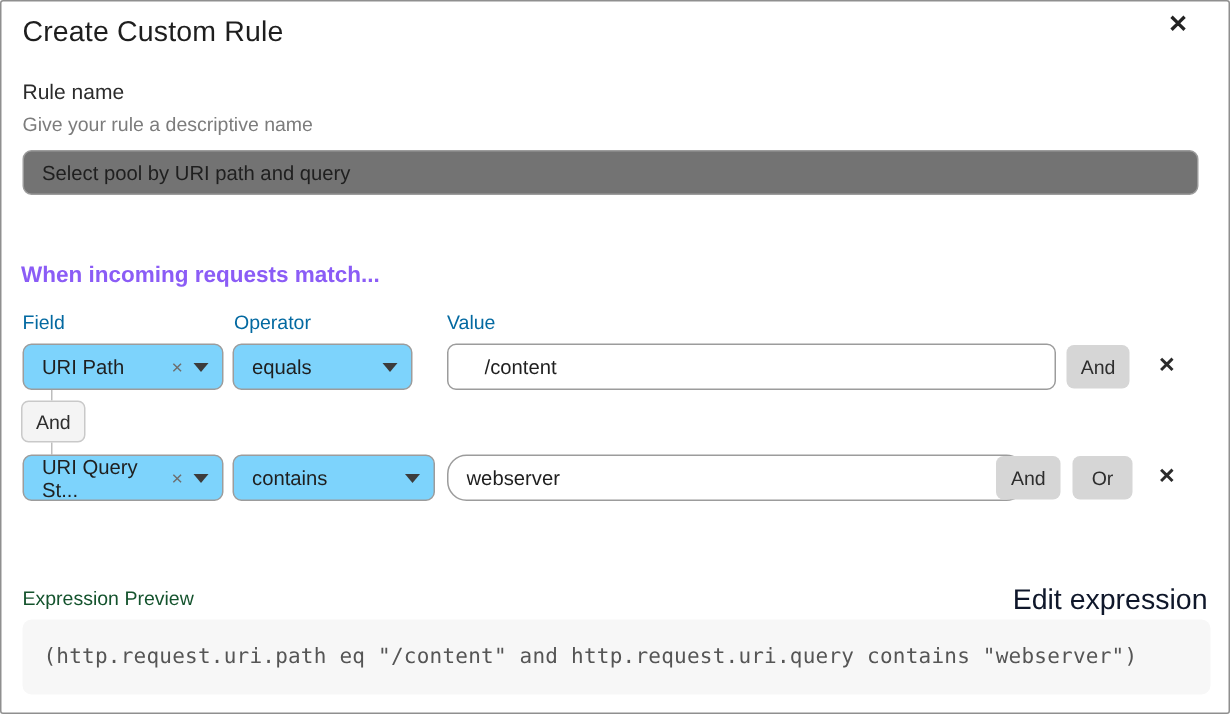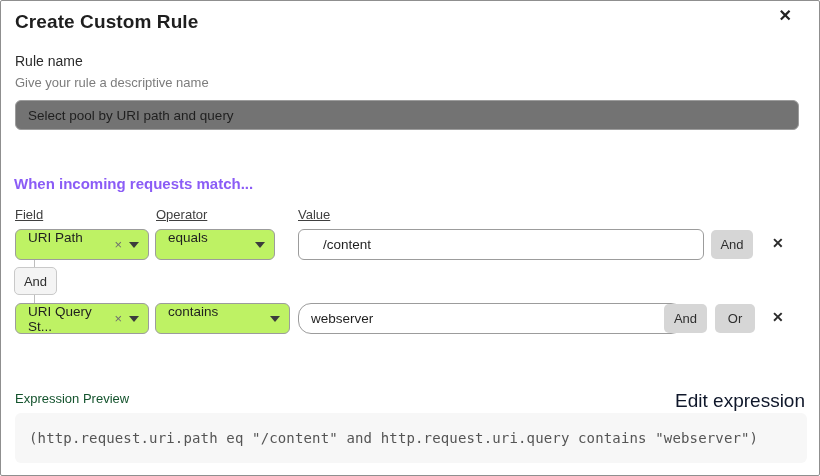--- a/index.html
+++ b/index.html
@@ -10,21 +10,21 @@
     position: relative;
     width: 820px; height: 476px;
     background: #ffffff;
     border: 1px solid #8f8f8f;
     border-radius: 2px;
     overflow: hidden;
   }
 
   .title {
     position: absolute; left: 14px; top: 10px;
-    font-size: 19px; font-weight: 700; color: #1e1e1e;
+    font-size: 19px; font-weight: 400; color: #1e1e1e;
     letter-spacing: .1px;
   }
   .close-btn {
     position: absolute; right: 27px; top: 5px;
     background: none; border: none; cursor: pointer;
     font-size: 16px; font-weight: 900; color: #222;
     font-family: "Liberation Sans", sans-serif;
   }
 
   .rule-label { position: absolute; left: 14px; top: 52px; font-size: 14px; color: #2b2b2b; }
@@ -33,28 +33,28 @@
     position: absolute; left: 14px; top: 99px;
     width: 784px; height: 30px;
     border: 1px solid #9c9c9c; border-radius: 6px;
     padding: 0 12px; font-size: 13.5px; color: #1f1f1f;
     font-family: "Liberation Sans", sans-serif;
     background: #737373; outline: none;
   }
 
   .match-heading { position: absolute; left: 13px; top: 174px; font-size: 15px; font-weight: 700; color: #8b5cf6; }
 
-  .col-label { position: absolute; top: 206px; font-size: 13px; color: #404040; text-decoration: underline; }
+  .col-label { position: absolute; top: 206px; font-size: 13px; color: #0369a1; }
   .col-field { left: 14px; } .col-operator { left: 155px; } .col-value { left: 297px; }
 
   .select {
     position: absolute; height: 31px;
     border: 1px solid #9c9c9c; border-radius: 6px;
-    background: #bef264; cursor: pointer;
-    display: flex; justify-content: space-between;
+    background: #7dd3fc; cursor: pointer;
+    display: flex; align-items: center; justify-content: space-between;
     padding: 0 9px 0 12px; font-size: 13.5px; color: #1f1f1f;
   }
   .sel-icons { display: flex; align-items: center; gap: 7px; }
   .clear-x { font-size: 13px; color: #6e6e6e; line-height: 1; cursor: pointer; }
   .caret {
     width: 0; height: 0; display: inline-block;
     border-left: 5px solid transparent; border-right: 5px solid transparent;
     border-top: 6px solid #3c3c3c;
   }
 

